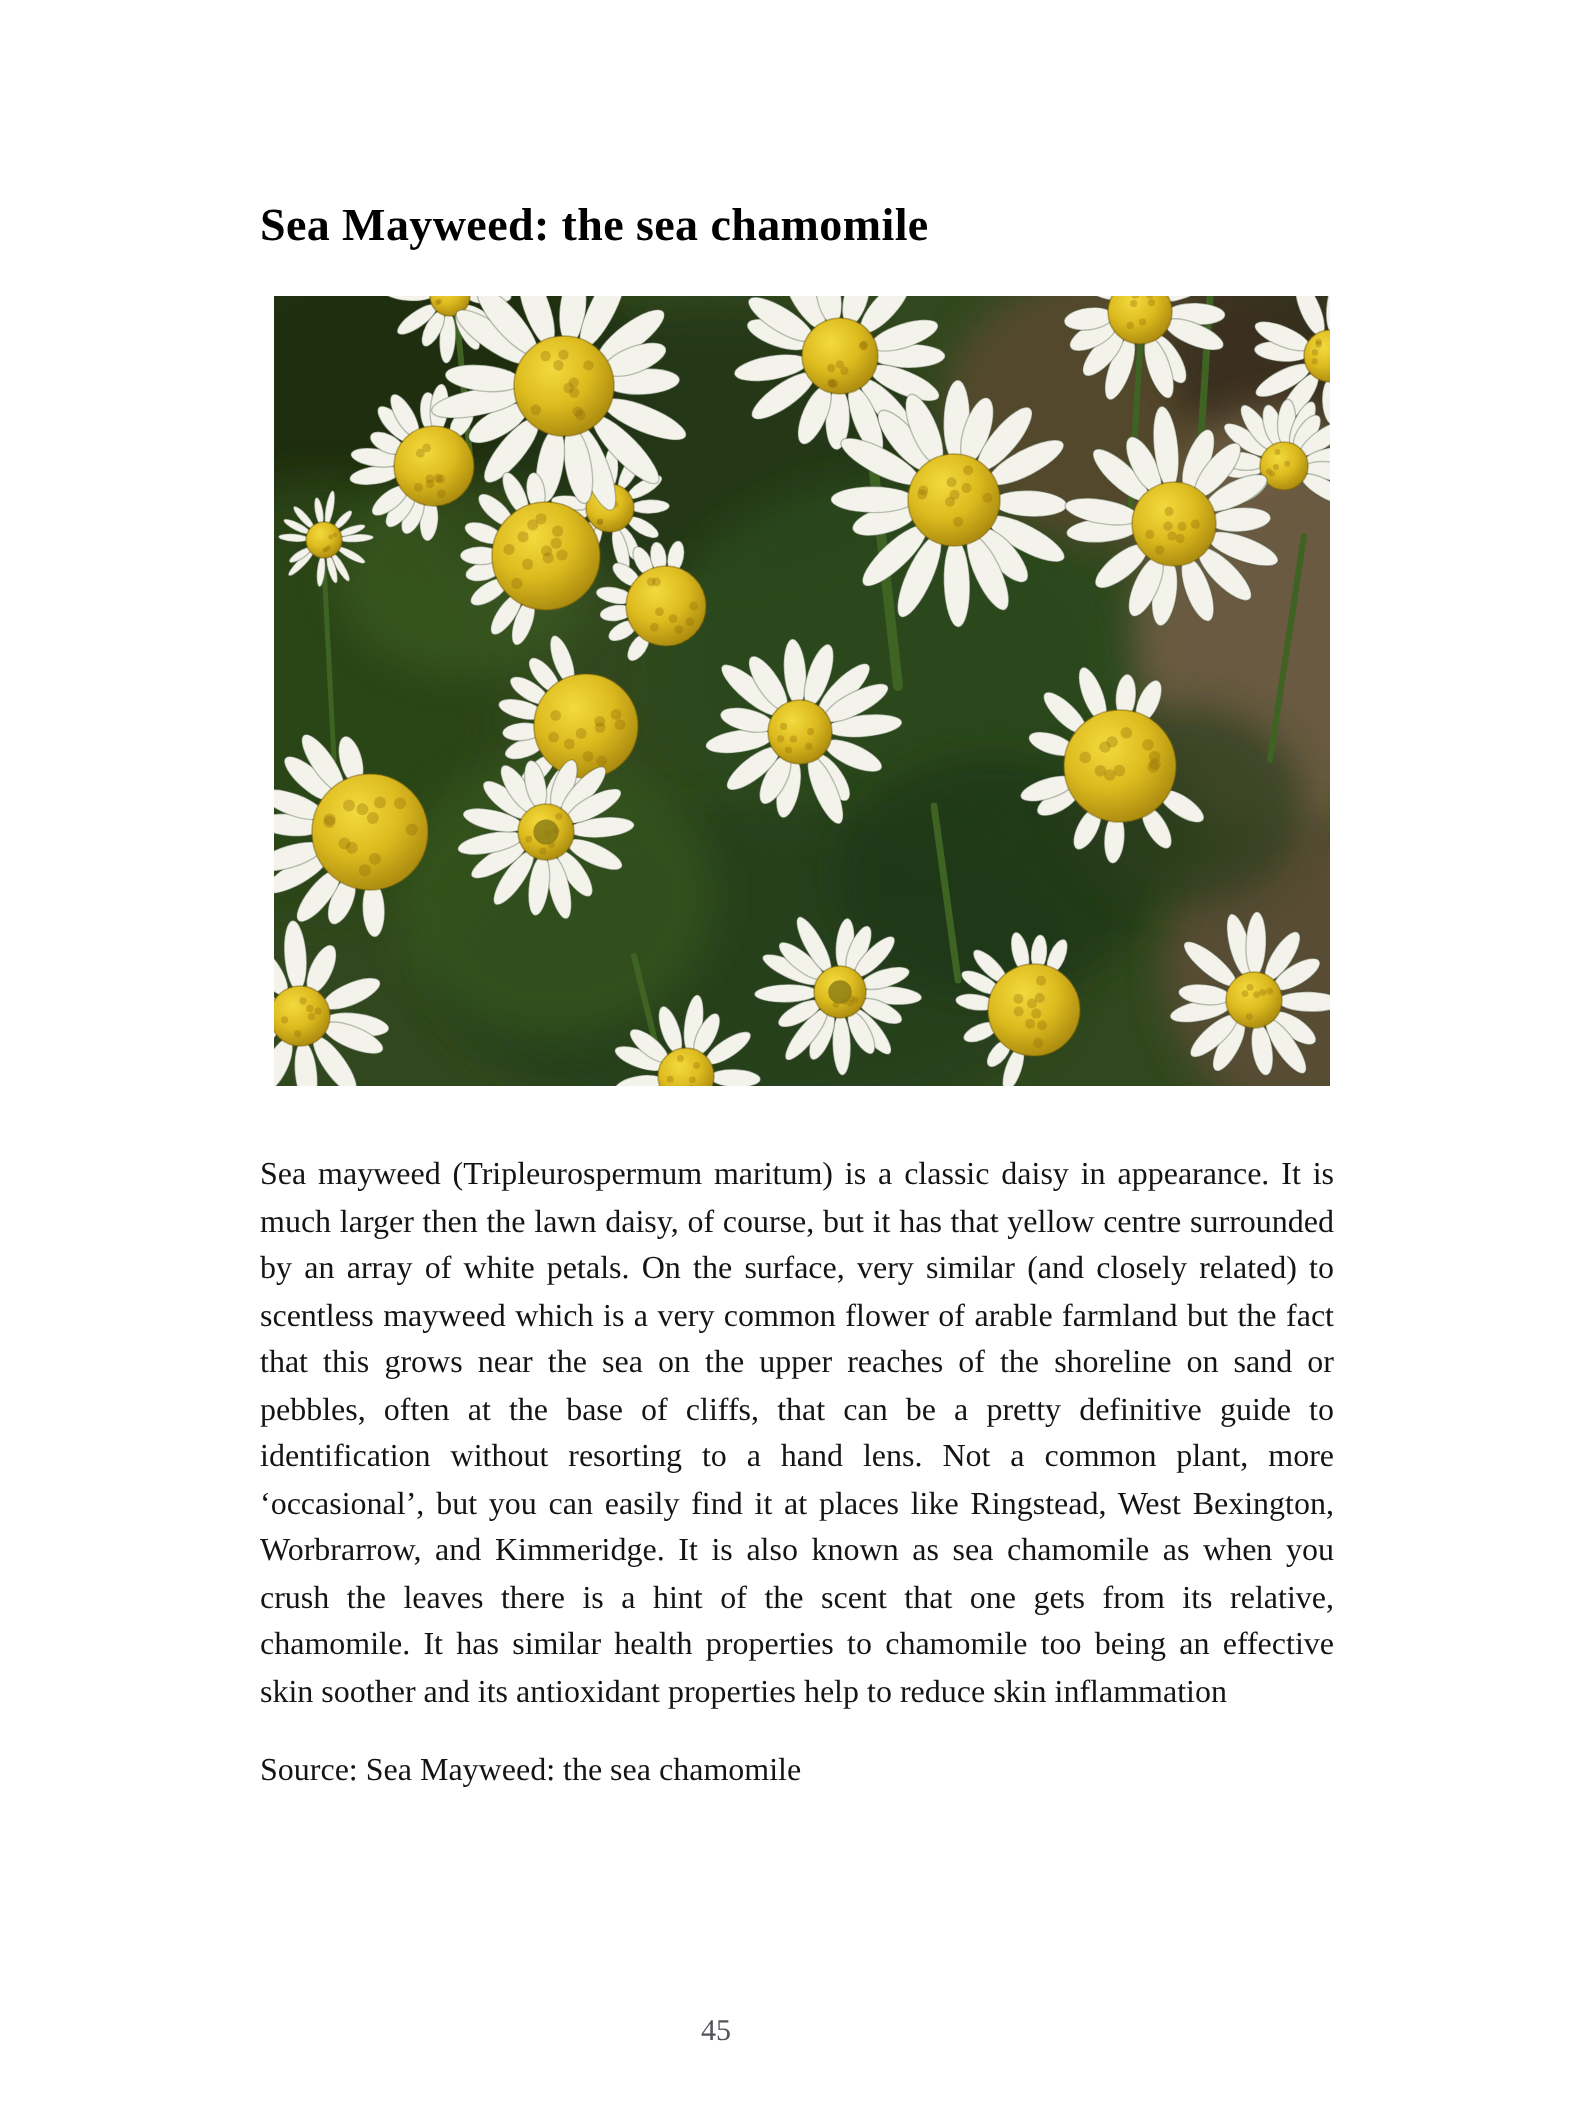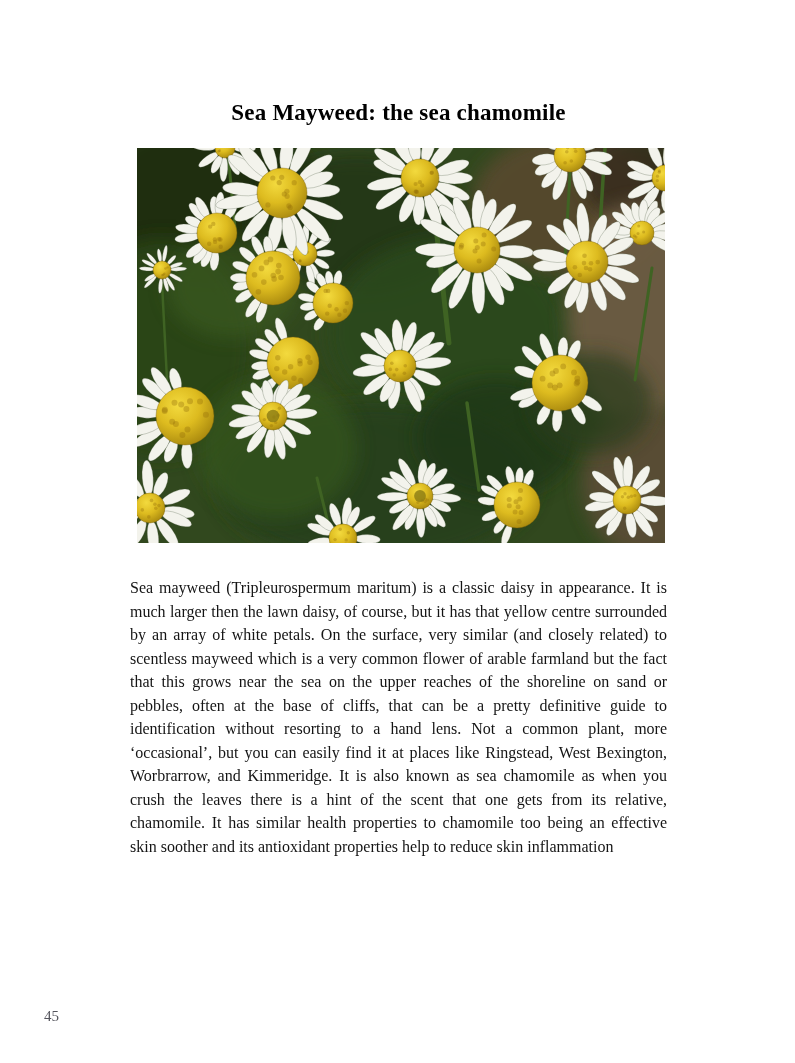--- a/index.html
+++ b/index.html
@@ -19,21 +19,20 @@
     width: 537px;
   }
   .title {
     margin: 0;
     padding-top: 100px;
     font-size: 23px;
     line-height: 1.15;
     font-weight: bold;
     letter-spacing: 0.2px;
     color: #000000;
-    text-align: center;
   }
   .photo {
     margin: 22px 0 0 7px;
     width: 528px;
     height: 395px;
     overflow: hidden;
   }
   .photo svg { display: block; }
   .body-text {
     margin: 33px 0 16px 0;
@@ -45,23 +44,23 @@
   .source-line {
     margin: 14px 0 0 0;
     font-size: 16px;
     line-height: 23.5px;
   }
   .page-number {
     position: absolute;
     left: 0;
     top: 1008px;
     width: 716px;
+    text-align: center;
     font-size: 15px;
     color: #54545c;
-    padding-left: 44px;
   }
 </style>
 </head>
 <body>
 
 <div class="page">
   <div class="content">
 
     <h1 class="title">Sea Mayweed: the sea chamomile</h1>
 
@@ -637,17 +636,18 @@
               <circle cx="-2.3" cy="8.3" r="1.7" fill="rgba(146,110,8,0.35)"></circle>
               <circle cx="7.8" cy="-4.4" r="1.7" fill="rgba(146,110,8,0.35)"></circle>
               <circle cx="4.4" cy="-3.8" r="1.7" fill="rgba(146,110,8,0.35)"></circle>
             </g>
           </g>
       </svg>
     </figure>
 
     <p class="body-text">Sea mayweed (Tripleurospermum maritum) is a classic daisy in appearance. It is much larger then the lawn daisy, of course, but it has that yellow centre surrounded by an array of white petals. On the surface, very similar (and closely related) to scentless mayweed which is a very common flower of arable farmland but the fact that this grows near the sea on the upper reaches of the shoreline on sand or pebbles, often at the base of cliffs, that can be a pretty definitive guide to identification without resorting to a hand lens. Not a common plant, more ‘occasional’, but you can easily find it at places like Ringstead, West Bexington, Worbrarrow, and Kimmeridge. It is also known as sea chamomile as when you crush the leaves there is a hint of the scent that one gets from its relative, chamomile. It has similar health properties to chamomile too being an effective skin soother and its antioxidant properties help to reduce skin inflammation</p>
 
+    <p class="source-line">Source: Sea Mayweed: the sea chamomile</p>
 
   </div>
 
   <div class="page-number">45</div>
 </div>
 
 </body></html>

